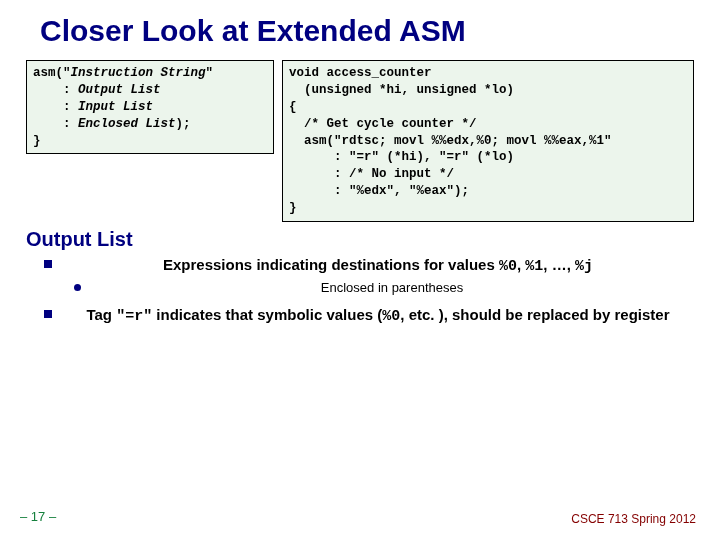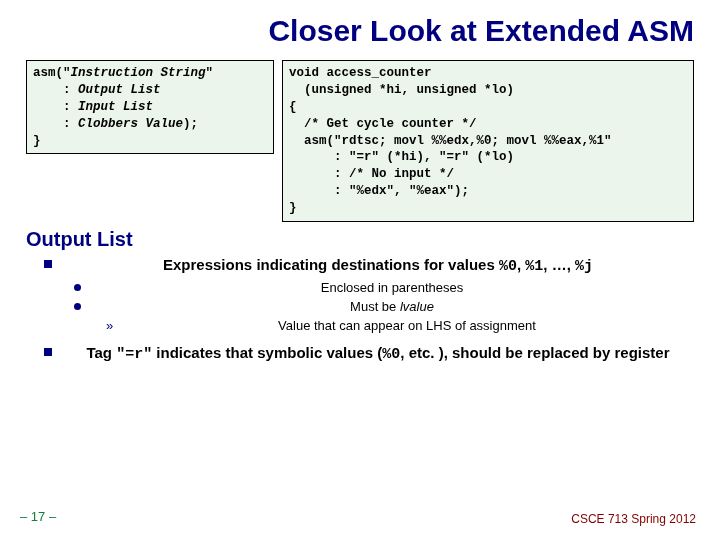--- a/index.html
+++ b/index.html
@@ -17,21 +17,20 @@
     padding: 14px 26px 0 26px;
     box-sizing: border-box;
     height: 100%;
     position: relative;
   }
   .title {
     font-size: 30px;
     font-weight: bold;
     color: #000080;
     margin: 0 0 12px 14px;
-    text-align: right;
   }
   .row {
     display: flex;
     gap: 8px;
     align-items: flex-start;
   }
   .codebox {
     border: 1px solid #000;
     background: #ecf5ec;
     padding: 4px 6px;
@@ -140,47 +139,41 @@
 </head>
 <body>
 
 <div class="slide">
   <h1 class="title">Closer Look at Extended ASM</h1>
 
   <div class="row">
     <div class="codebox box-left"><span>asm("</span><span class="ital">Instruction String</span><span>"</span>
 <span>    : </span><span class="ital">Output List</span>
 <span>    : </span><span class="ital">Input List</span>
-<span>    : </span><span class="ital">Clobbers Value</span><span>);</span>
+<span>    : </span><span class="ital">Enclosed List</span><span>);</span>
 <span>}</span></div>
 
     <div class="codebox box-right"><span>void access_counter</span>
 <span>  (unsigned *hi, unsigned *lo)</span>
 <span>{</span>
 <span>  /* Get cycle counter */</span>
 <span>  asm("rdtsc; movl %%edx,%0; movl %%eax,%1"</span>
 <span>      : "=r" (*hi), "=r" (*lo)</span>
 <span>      : /* No input */</span>
 <span>      : "%edx", "%eax");</span>
 <span>}</span></div>
   </div>
 
   <div class="subhead">Output List</div>
 
   <ul class="top">
     <li>
       <span>Expressions indicating destinations for values </span><span class="mono">%0</span><span>, </span><span class="mono">%1</span><span>, …, </span><span class="mono">%j</span>
       <ul class="sub">
         <li>Enclosed in parentheses</li>
-        <li>
-          <span>Must be </span><span class="em">lvalue</span>
-          <ul class="subsub">
-            <li>Value that can appear on LHS of assignment</li>
-          </ul>
-        </li>
       </ul>
     </li>
     <li>
       <span>Tag </span><span class="mono">"=r"</span><span> indicates that symbolic values (</span><span class="mono">%0</span><span>, etc. ), should be replaced by register</span>
     </li>
   </ul>
 
   <div class="footer-left">– 17 –</div>
   <div class="footer-right">CSCE 713 Spring 2012</div>
 </div>

